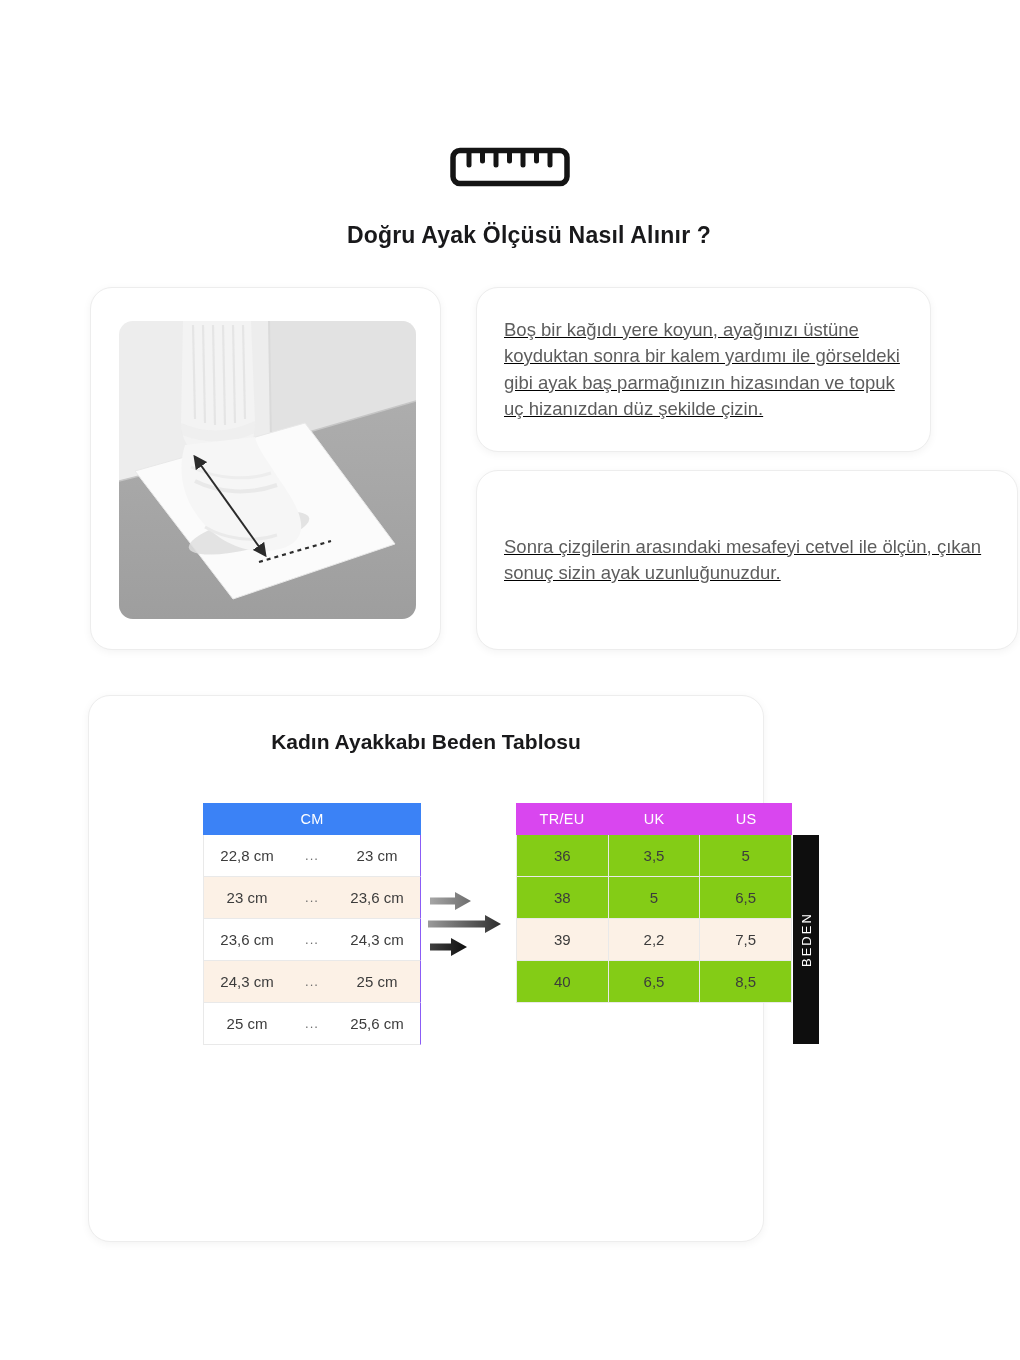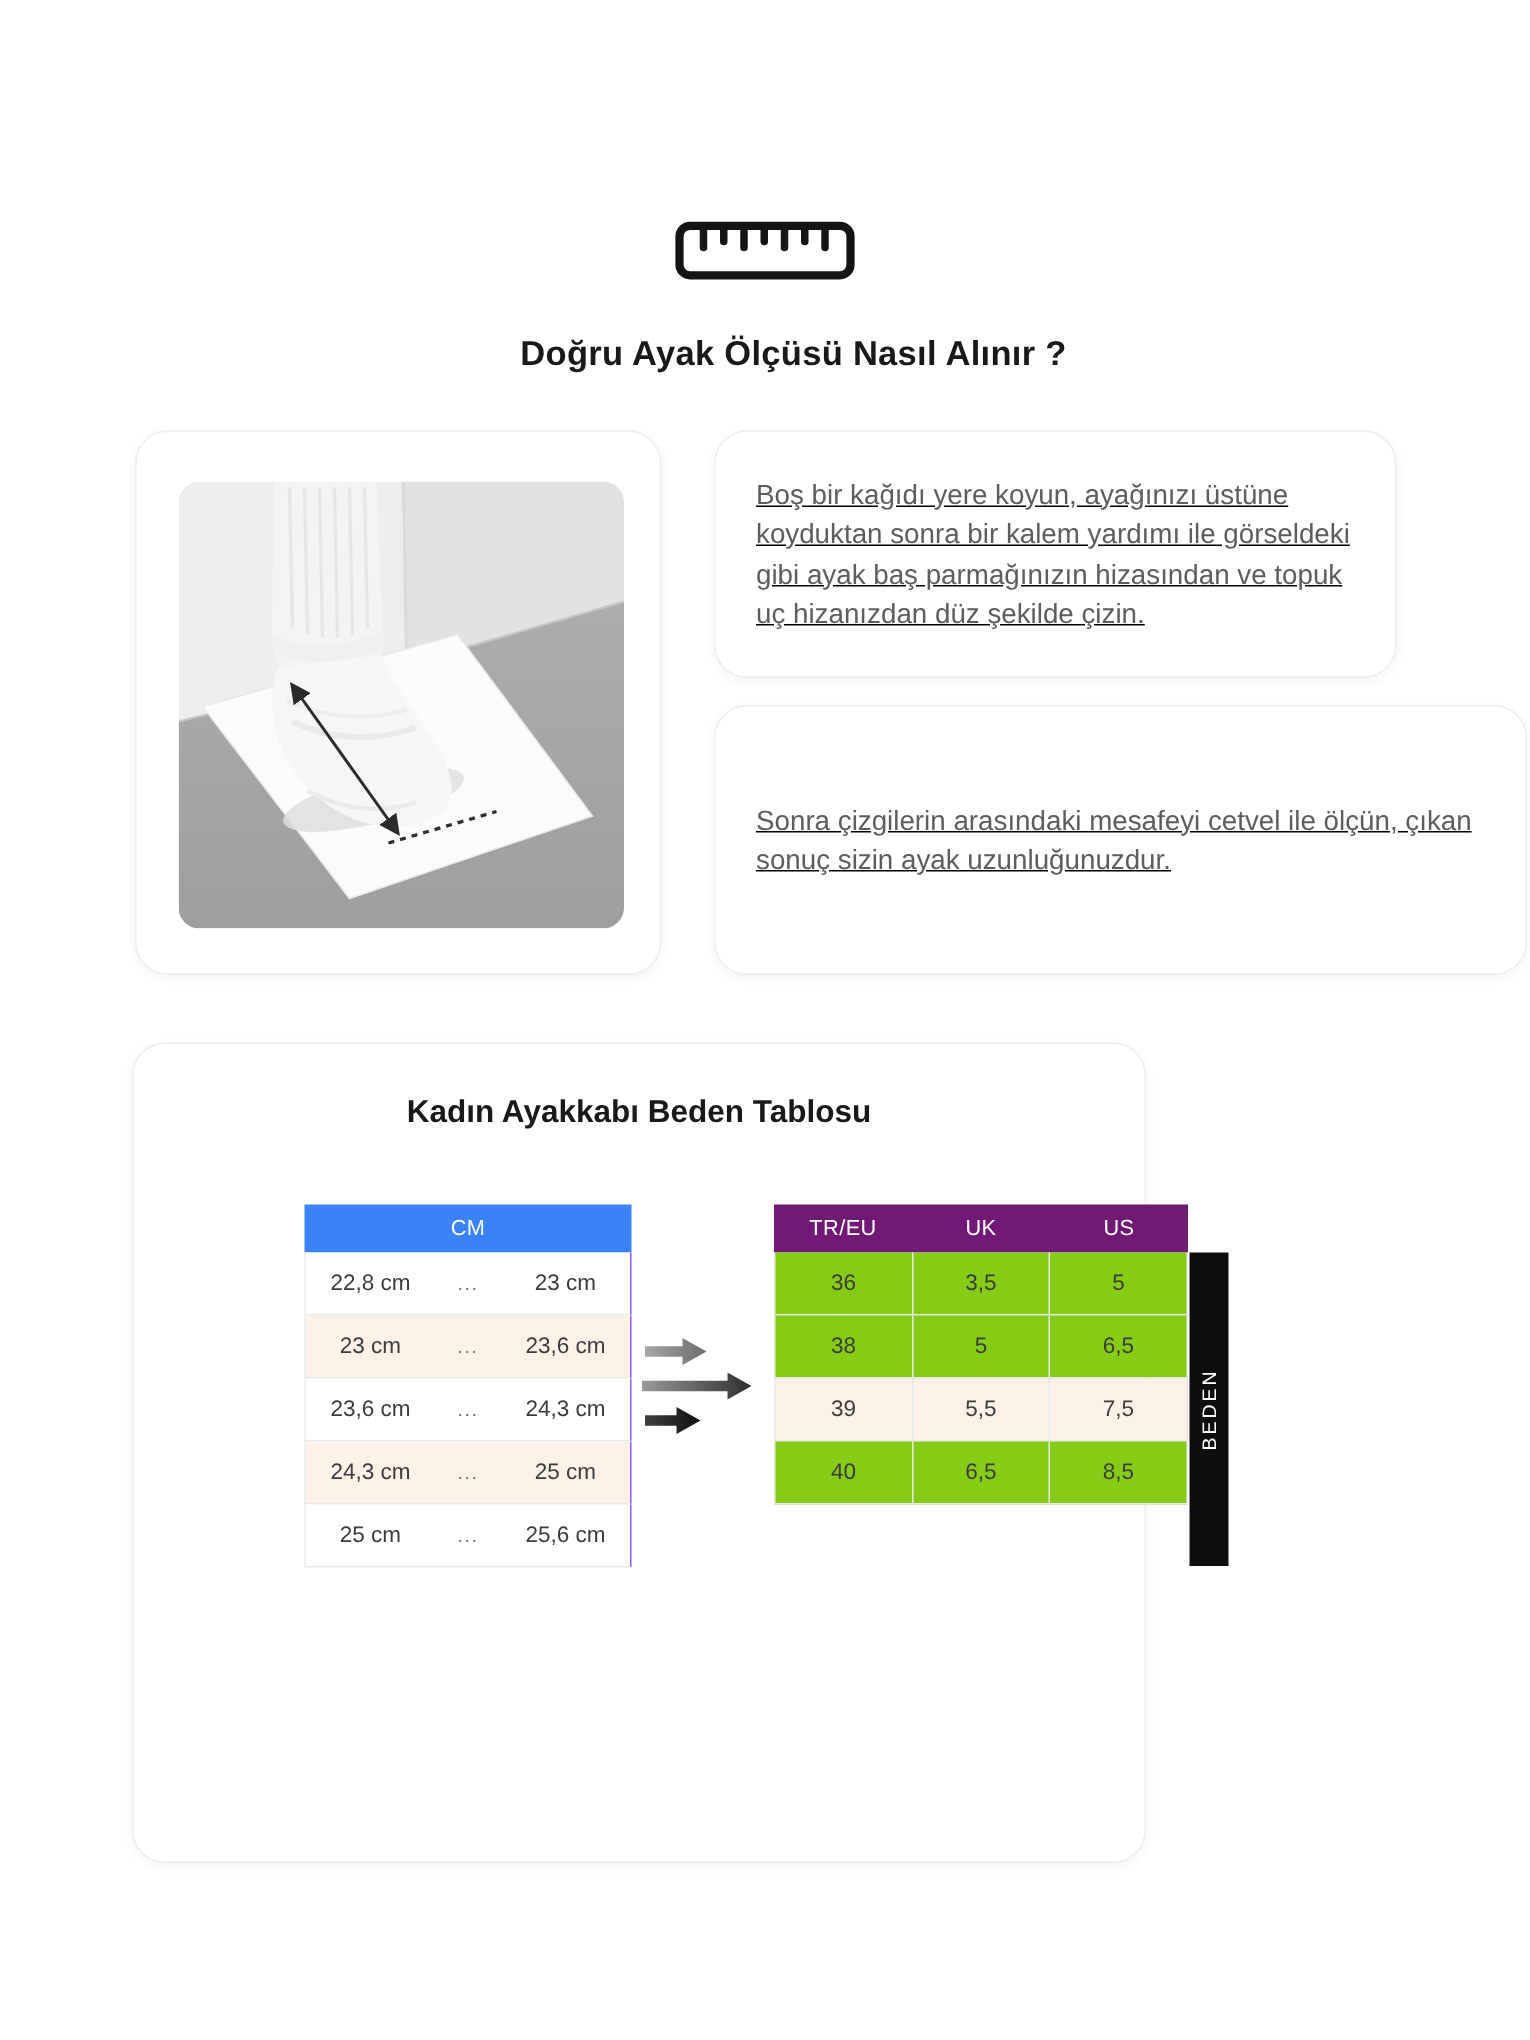--- a/index.html
+++ b/index.html
@@ -47,21 +47,21 @@
     height:42px; display:grid; grid-template-columns:1fr 44px 1fr;
     align-items:center; text-align:center; font-size:15px; color:#3c3c3c;
     background:#fff; border-left:1px solid #e9e9e9; border-right:1px solid #8b5cf6;
     border-bottom:1px solid #e9e9e9;
   }
   .cm-row .dots { font-size:13px; color:#6f6f6f; letter-spacing:1px; }
   .alt { background:#fcf1e6 !important; }
   
   .eu-table { position:absolute; left:427px; top:107px; width:276px; }
   .eu-header {
-    height:32px; background:#701a75; color:#fff; font-size:14.5px; font-weight:500;
+    height:32px; background:#d946ef; color:#fff; font-size:14.5px; font-weight:500;
     display:grid; grid-template-columns:1fr 1fr 1fr; align-items:center; text-align:center;
     letter-spacing:.3px;
   }
   .eu-row {
     height:42px; display:grid; grid-template-columns:1fr 1fr 1fr;
     font-size:15px; color:#3c3c3c; background:#84cc16;
     border-left:1px solid #e9e9e9; border-bottom:1px solid #e9e9e9;
   }
   .eu-row > div {
     display:flex; align-items:center; justify-content:center;
@@ -217,21 +217,21 @@
       <div>3,5</div>
       <div>5</div>
     </div>
     <div class="eu-row">
       <div>38</div>
       <div>5</div>
       <div>6,5</div>
     </div>
     <div class="eu-row alt">
       <div>39</div>
-      <div>5,5</div>
+      <div>2,2</div>
       <div>7,5</div>
     </div>
     <div class="eu-row">
       <div>40</div>
       <div>6,5</div>
       <div>8,5</div>
     </div>
   </div>
 
   <div class="beden-bar">BEDEN</div>

